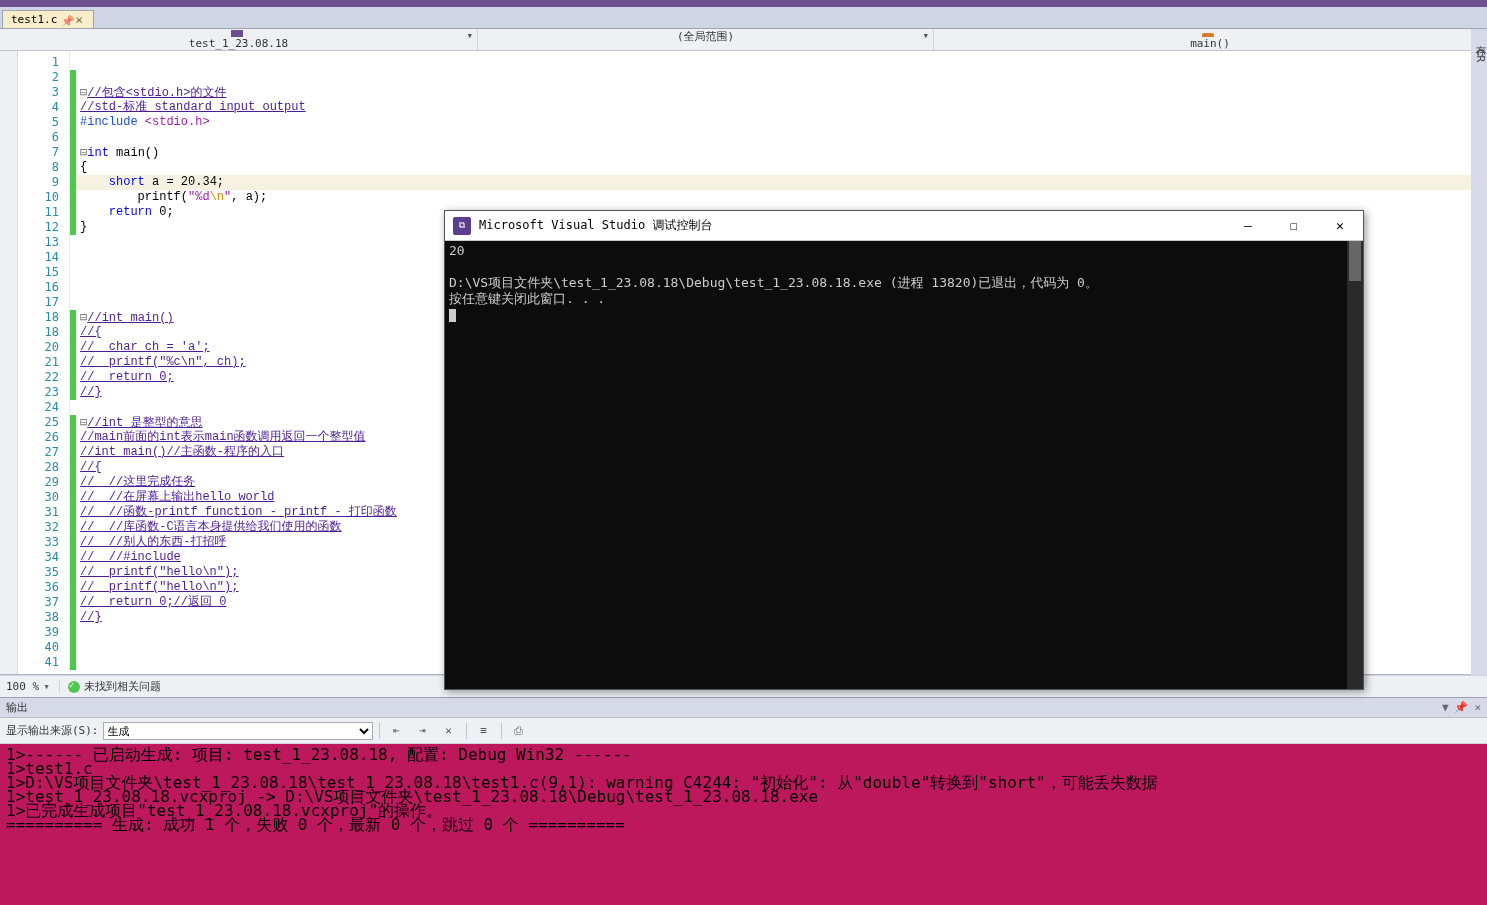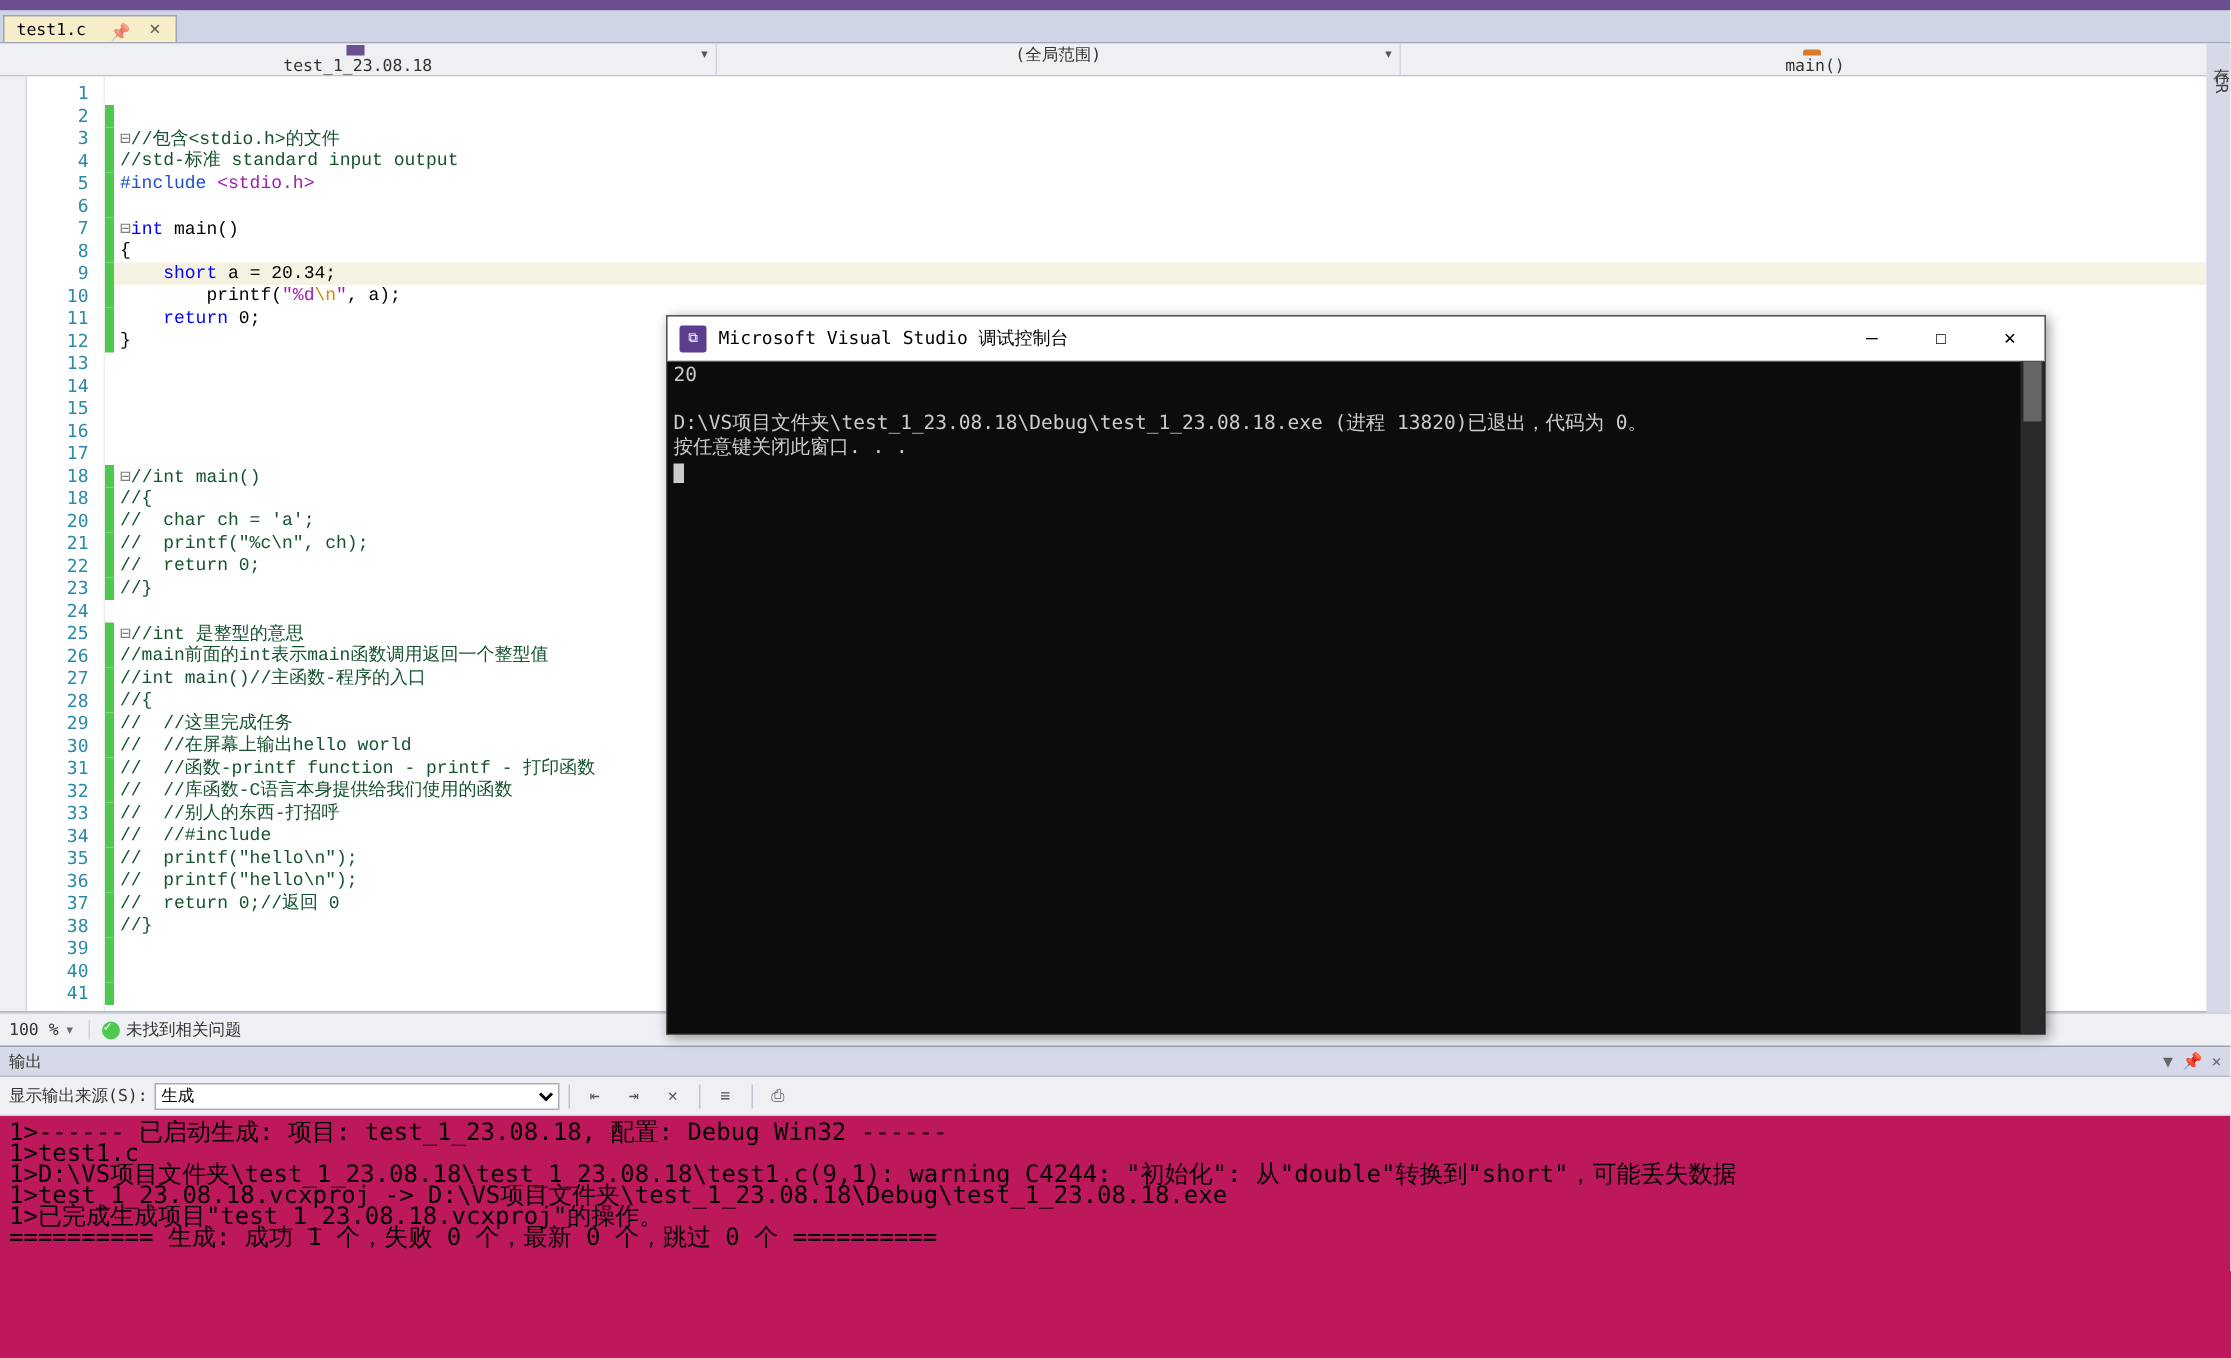--- a/index.html
+++ b/index.html
@@ -1,19 +1,19 @@
 <!DOCTYPE html>
 <html><head>
 <meta charset="utf-8">
 <style>
 * { margin: 0; padding: 0; box-sizing: border-box; }
 body { font-family: "Microsoft YaHei", Consolas, monospace; font-size: 12px; background: #eef0f4; overflow: hidden; width: 1487px; height: 905px; position: relative; }
 .topbar { height: 7px; background: #6b4f8e; }
 .tab-strip { height: 22px; background: #d0d5e6; border-bottom: 1px solid #a0a5b5; display: flex; align-items: flex-end; }
-.tab { background: #f7eec9; border: 1px solid #a0a5b5; border-bottom: none; padding: 2px 8px; margin-left: 2px; display: flex; align-items: center; gap: 16px; font-size: 11px; cursor: pointer; justify-content: flex-end; }
+.tab { background: #f7eec9; border: 1px solid #a0a5b5; border-bottom: none; padding: 2px 8px; margin-left: 2px; display: flex; align-items: center; gap: 4px; font-size: 11px; cursor: pointer; justify-content: flex-end; }
 .tab .pin { width: 10px; height: 10px; opacity: 0.6; }
 .tab .close { width: 10px; height: 10px; opacity: 0.6; font-size: 13px; line-height: 10px; }
 .nav-bar { height: 22px; background: #eef0f4; border-bottom: 1px solid #c0c4d2; display: flex; }
 .nav-cell { display: flex; align-items: center; padding: 0 6px; border-right: 1px solid #d0d5e0; font-size: 11px; color: #333; position: relative; flex-direction: column; }
 .nav-cell:nth-child(1){ width: 478px; }
 .nav-cell:nth-child(2){ width: 456px; }
 .nav-cell:nth-child(3){ flex: 1; }
 .nav-cell .dd { position: absolute; right: 4px; color: #555; }
 .nav-cell svg { margin-right: 4px; }
 .icon-purple { fill: #6b4f8e; }
@@ -21,21 +21,21 @@
 .editor-area { position: relative; height: 624px; display: flex; border-bottom: 1px solid #b0b4c4; }
 .left-strip { width: 18px; background: #eef0f4; border-right: 1px solid #d5d9e5; }
 .gutter { width: 52px; background: #fff; text-align: right; padding-top: 4px; color: #2a8aa8; font-family: Consolas, monospace; font-size: 12px; line-height: 15px; border-right: 1px solid #e8ebf0; user-select: none; }
 .gutter div { padding-right: 10px; }
 .change-bar { width: 6px; background: #fff; padding-top: 4px; }
 .change-bar div { height: 15px; }
 .cb-on { background: #4ec94e; }
 .code { flex: 1; background: #fff; padding-top: 4px; font-family: Consolas, "Courier New", monospace; font-size: 12px; line-height: 15px; white-space: pre; color: #000; position: relative; }
 .code .line { height: 15px; padding-left: 4px; }
 .code .hl { background: #f5f2e2; }
-.c-comment { color: #14532d; }
+.c-comment { color: #4c1d95; text-decoration: underline; }
 .c-blue { color: #0000ff; }
 .c-str { color: #a21caf; font-family: Liberation Mono, monospace; }
 .c-esc { color: #d08a00; }
 .c-inc { color: #1d4ed8; }
 .c-box { color: #808080; font-family: monospace; }
 .editor-footer { height: 22px; background: #eef0f4; border-top: 1px solid #d0d4e0; display: flex; align-items: center; font-size: 11px; color: #333; }
 .zoom { width: 60px; padding-left: 6px; border-right: 1px solid #d0d4e0; display: flex; align-items: flex-end; }
 .issues { padding-left: 8px; display: flex; align-items: center; gap: 4px; }
 .issues .ok { width: 12px; height: 12px; border-radius: 50%; background: #4ec94e; display: inline-block; position: relative; }
 .issues .ok::after { content: "✓"; color: #fff; font-size: 9px; position: absolute; left: 1px; top: -1px; }

